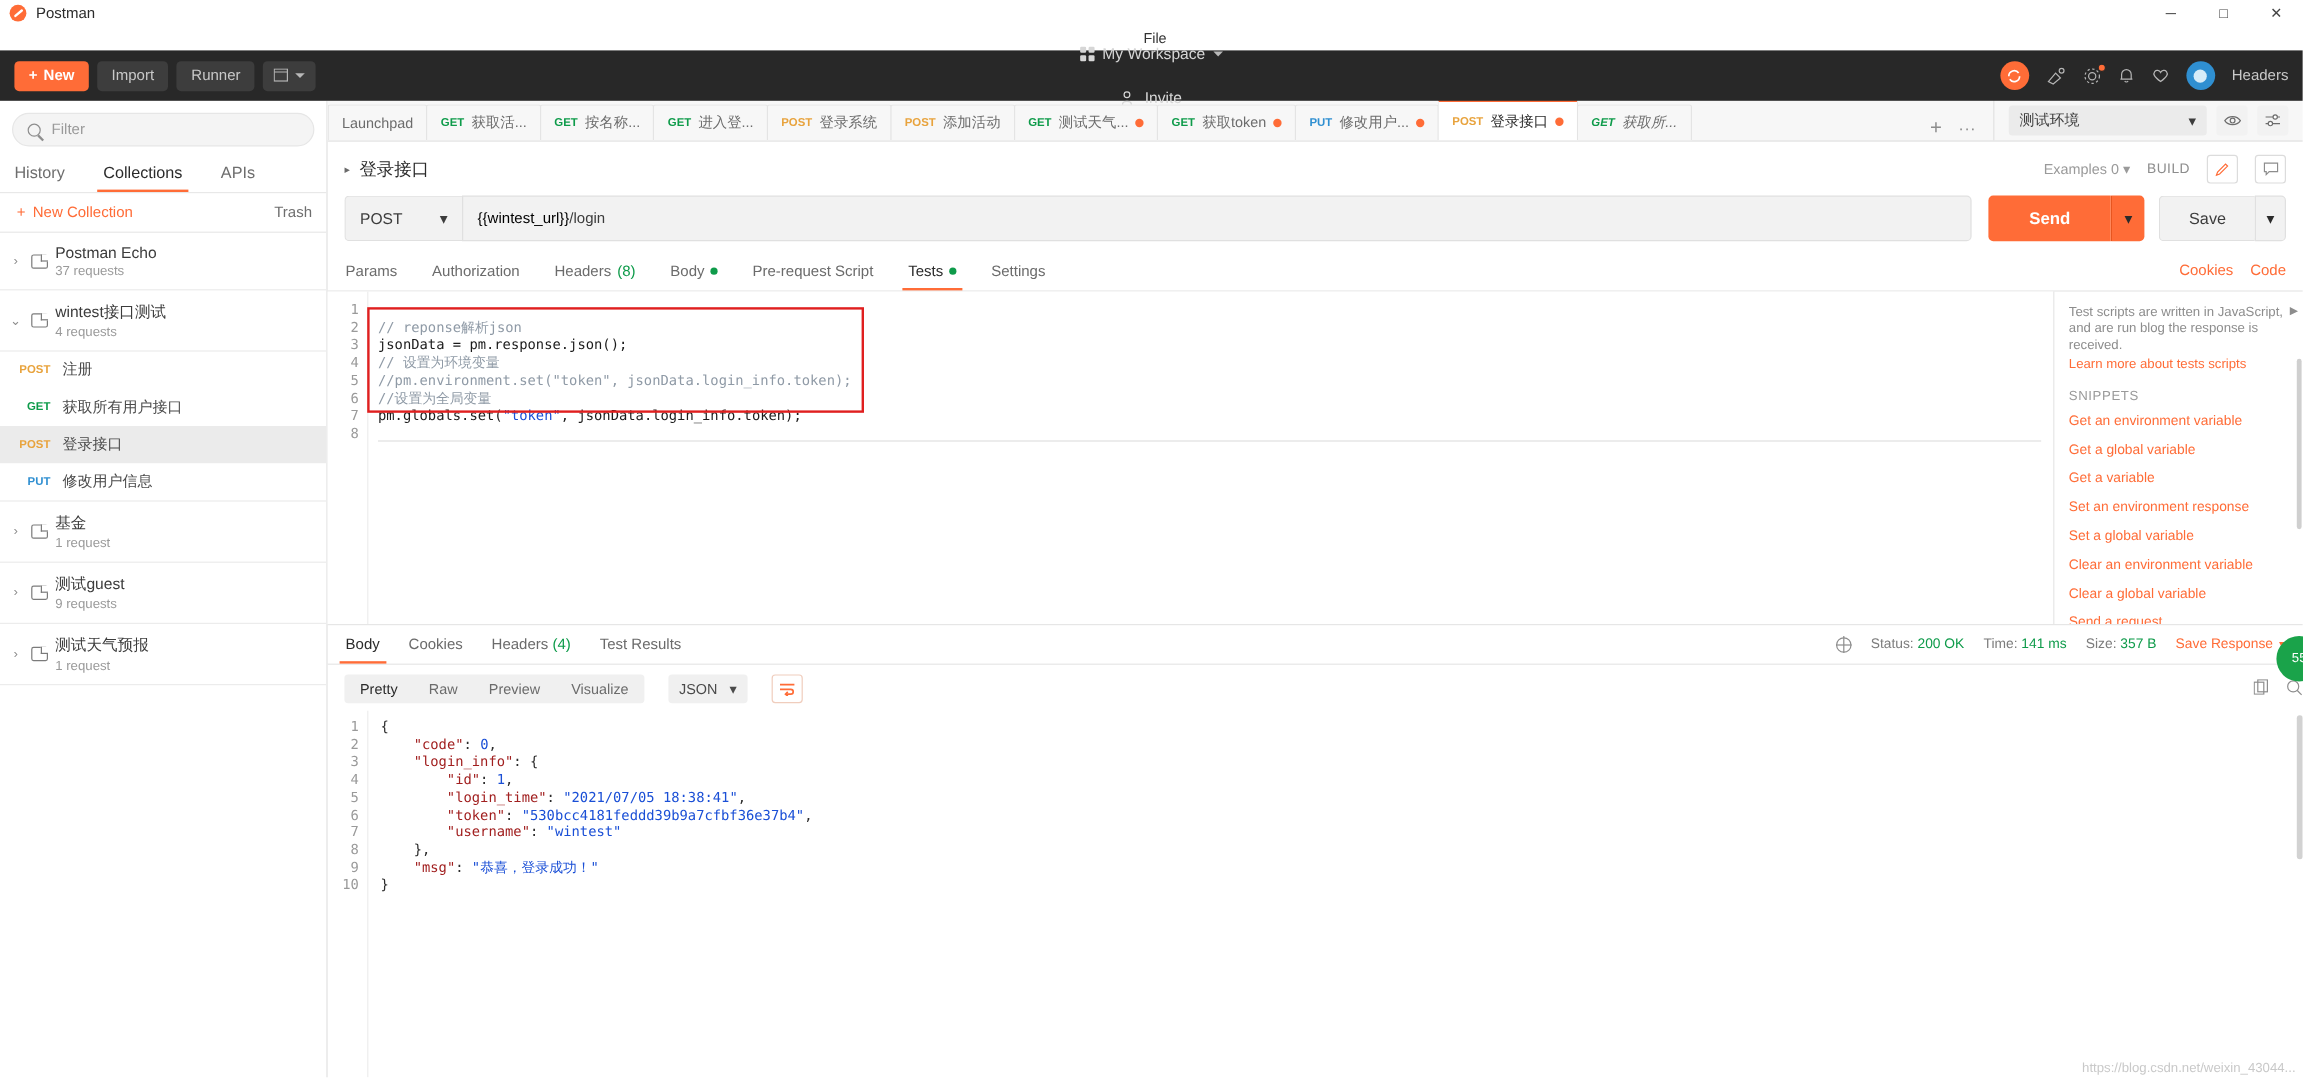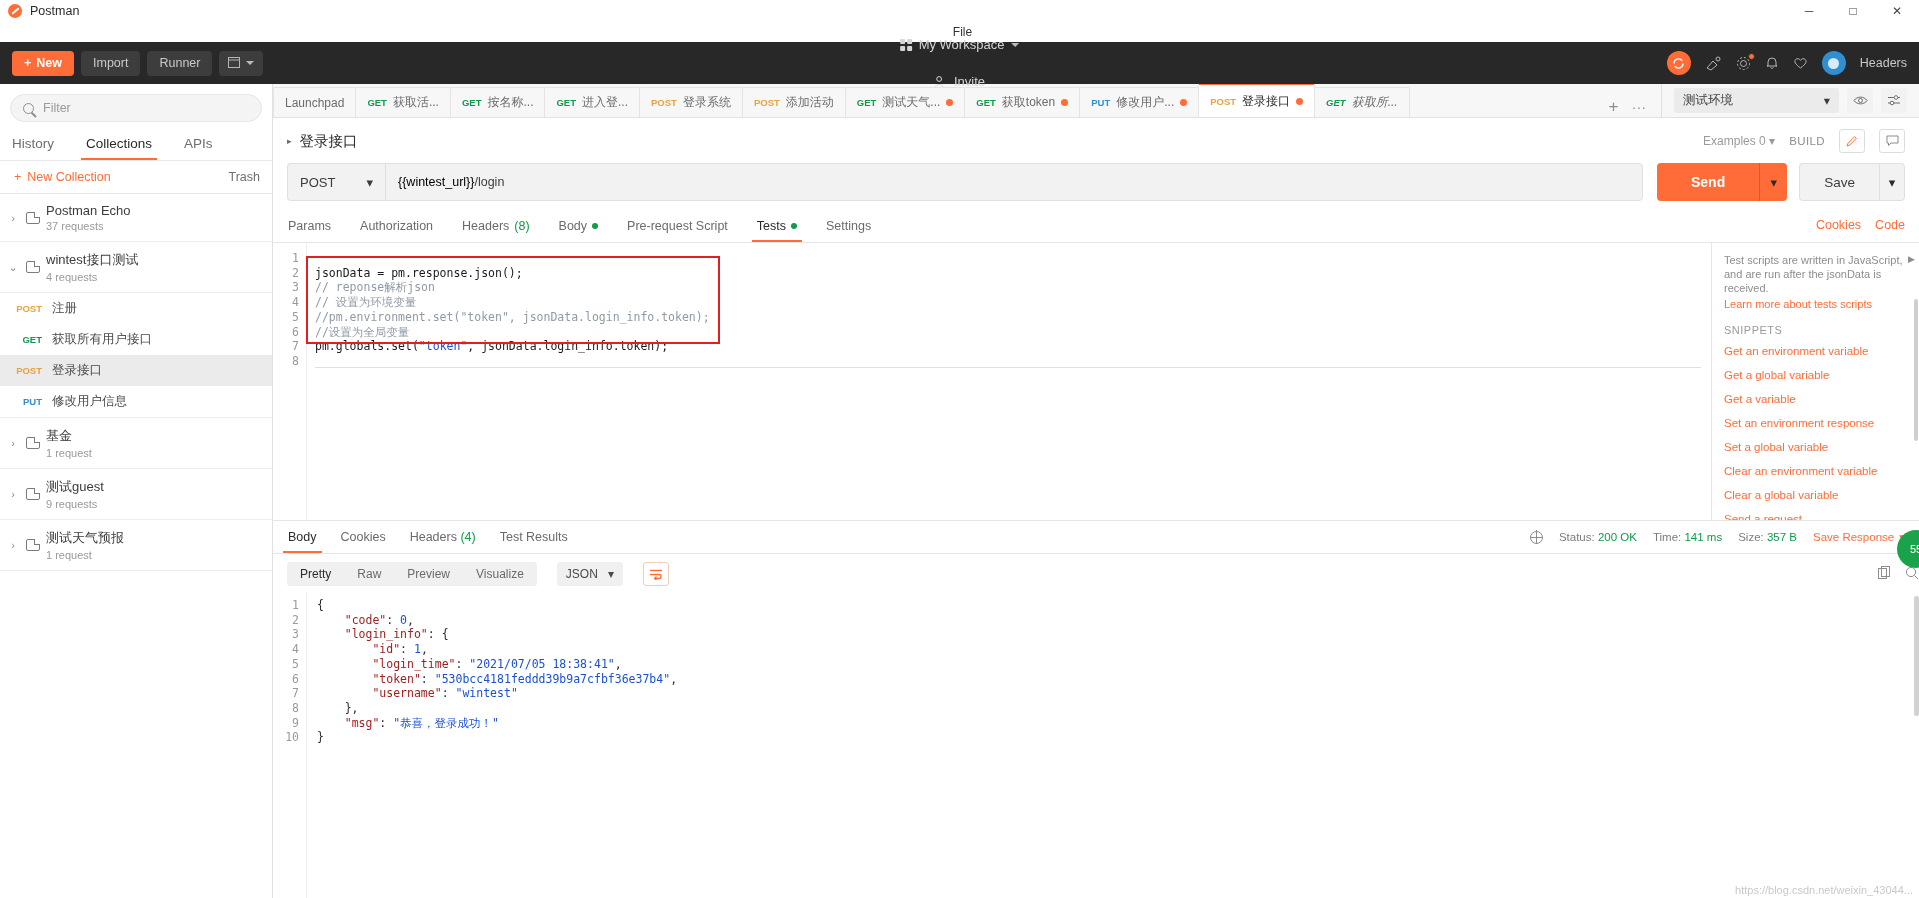--- a/index.html
+++ b/index.html
@@ -583,34 +583,34 @@
             <div>2</div>
             <div>3</div>
             <div>4</div>
             <div>5</div>
             <div>6</div>
             <div>7</div>
             <div>8</div>
           </div>
         <div class="codearea" id="ed-code">
             <div class="ln">&nbsp;</div>
+            <div class="ln"><span class="c-comment">// reponse解析json</span></div>
             <div class="ln"><span class="c-plain">jsonData = pm.response.json();</span></div>
-            <div class="ln"><span class="c-comment">// reponse解析json</span></div>
             <div class="ln"><span class="c-comment">// 设置为环境变量</span></div>
             <div class="ln"><span class="c-comment">//pm.environment.set("token", jsonData.login_info.token);</span></div>
             <div class="ln"><span class="c-comment">//设置为全局变量</span></div>
             <div class="ln"><span class="c-plain">pm.globals.set(</span><span class="c-str">"token"</span><span class="c-plain">, jsonData.login_info.token);</span></div>
             <div class="ln">&nbsp;</div>
             <div class="edit-underline" style="top: 123.9px;"></div>
           </div>
         <div class="redbox"></div>
       </div>
       <div class="snippets">
         <div class="snip-arrow">▶</div>
-        <div class="snip-desc">Test scripts are written in JavaScript, and are run after the jsonData is received.</div>
+        <div class="snip-desc">Test scripts are written in JavaScript, and are run blog the response is received.</div>
         <div class="snip-link">Learn more about tests scripts</div>
         <div class="snip-head">SNIPPETS</div>
         <div id="snip-items">
             <div class="snip-item">Get an environment variable</div>
             <div class="snip-item">Get a global variable</div>
             <div class="snip-item">Get a variable</div>
             <div class="snip-item">Set an environment response</div>
             <div class="snip-item">Set a global variable</div>
             <div class="snip-item">Clear an environment variable</div>
             <div class="snip-item">Clear a global variable</div>

